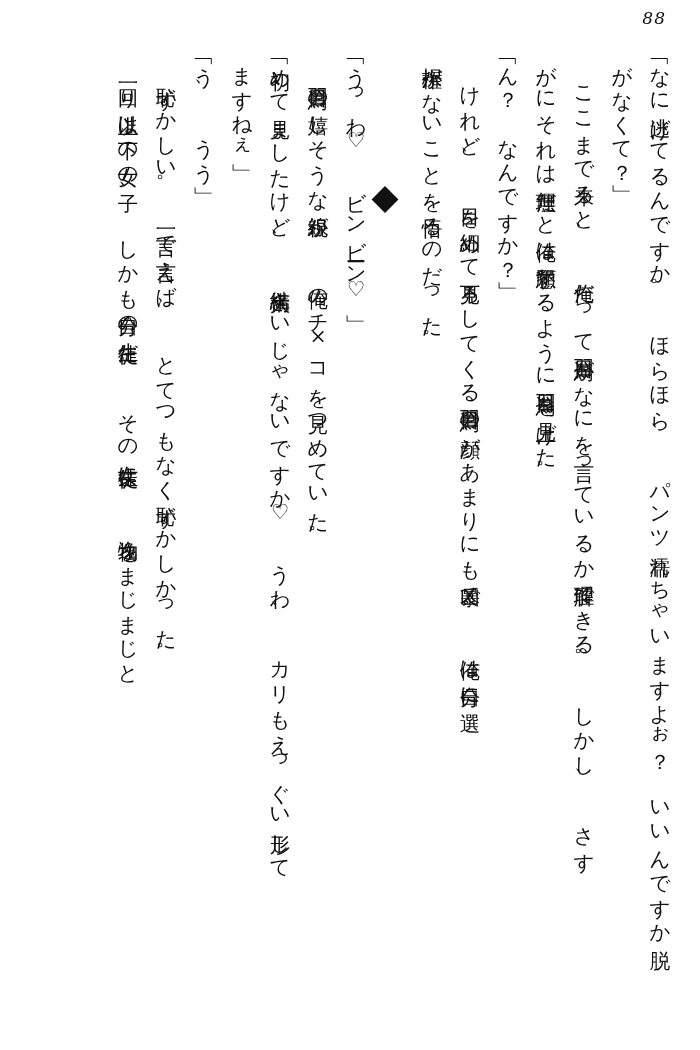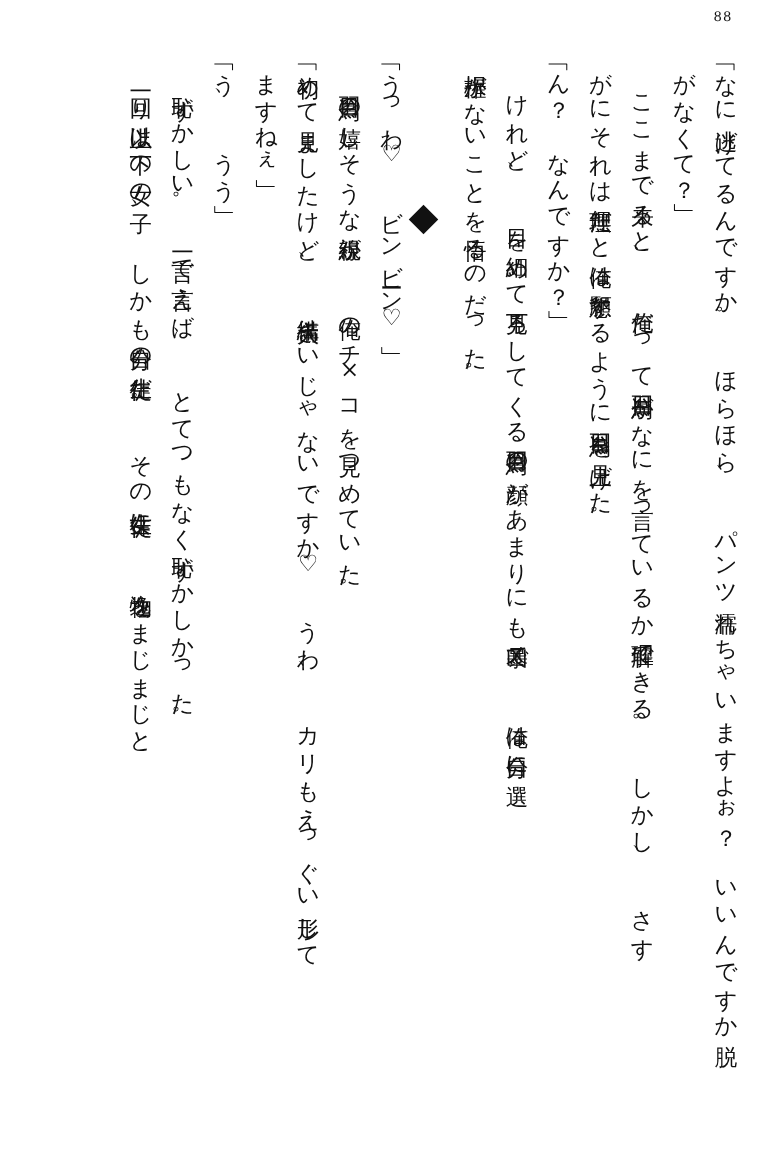--- a/index.html
+++ b/index.html
@@ -18,23 +18,24 @@
     position: relative;
     width: 700px;
     height: 1050px;
     box-sizing: border-box;
   }
   .page-number {
     position: absolute;
     top: 8px;
     right: 34px;
     font-family: "DejaVu Serif", "Liberation Serif", serif;
-    font-size: 12px;
+    font-size: 17px;
     letter-spacing: 1px;
     color: #111111;
+    font-style: italic;
   }
   .text-body {
     position: absolute;
     top: 52px;
     right: 30px;
     left: 36px;
     bottom: 28px;
     display: flex;
     flex-direction: row-reverse;
     align-items: flex-start;

